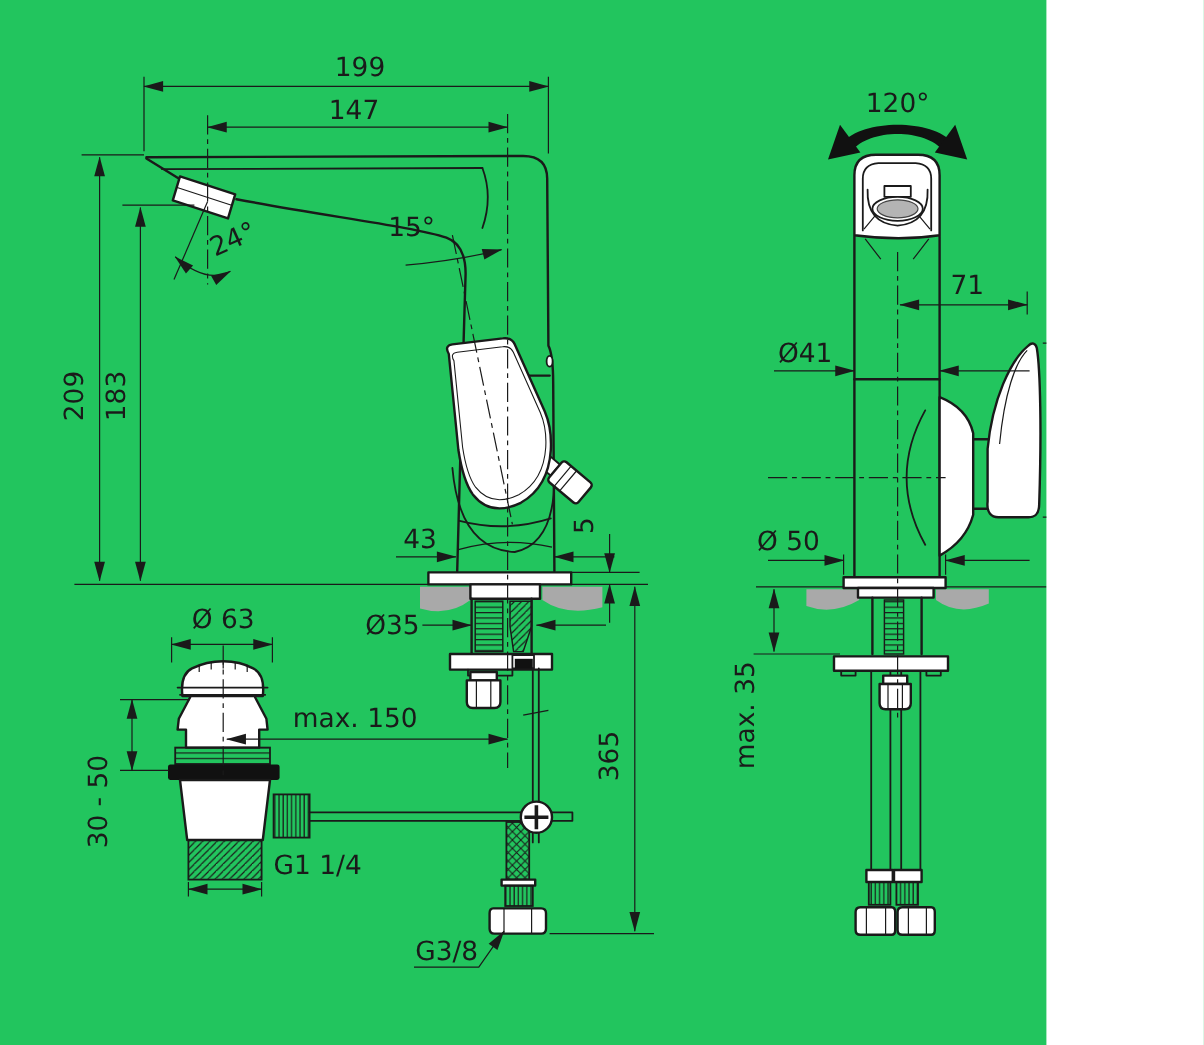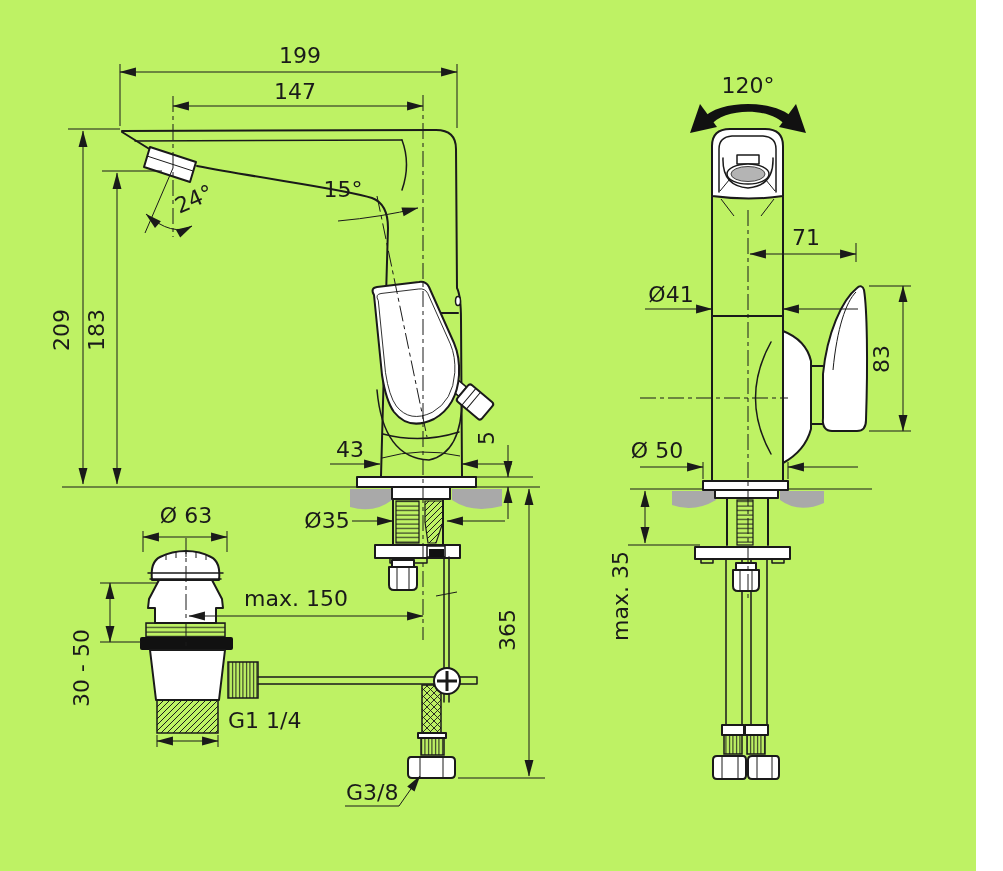--- a/index.html
+++ b/index.html
@@ -1,16 +1,16 @@
 <!DOCTYPE html>
 <html><head>
 <meta charset="utf-8">
 <style>
   html,body{margin:0;padding:0;background:#ffffff;}
-  .stage{position:relative;width:976px;height:871px;background:#bef264;overflow:hidden;
+  .stage{position:relative;width:872px;height:871px;background:#22c55e;overflow:hidden;
          font-family:"DejaVu Sans","Liberation Sans",sans-serif;}
   svg{display:block}
   .ol{stroke:#1a1a1a;stroke-width:2;fill:none;stroke-linejoin:round;stroke-linecap:round;}
   .olw{stroke:#1a1a1a;stroke-width:2;fill:#ffffff;stroke-linejoin:round;stroke-linecap:round;}
   .md{stroke:#1a1a1a;stroke-width:1.5;fill:none;stroke-linejoin:round;stroke-linecap:round;}
   .mdw{stroke:#1a1a1a;stroke-width:1.5;fill:#ffffff;stroke-linejoin:round;}
   .thin{stroke:#1a1a1a;stroke-width:1;fill:none;}
   .cl{stroke:#1a1a1a;stroke-width:1;fill:none;stroke-dasharray:16 4 4 4;}
   .dim{stroke:#1a1a1a;stroke-width:1;fill:none;}
   .dtx{font-size:22px;fill:#1a1a1a;}

